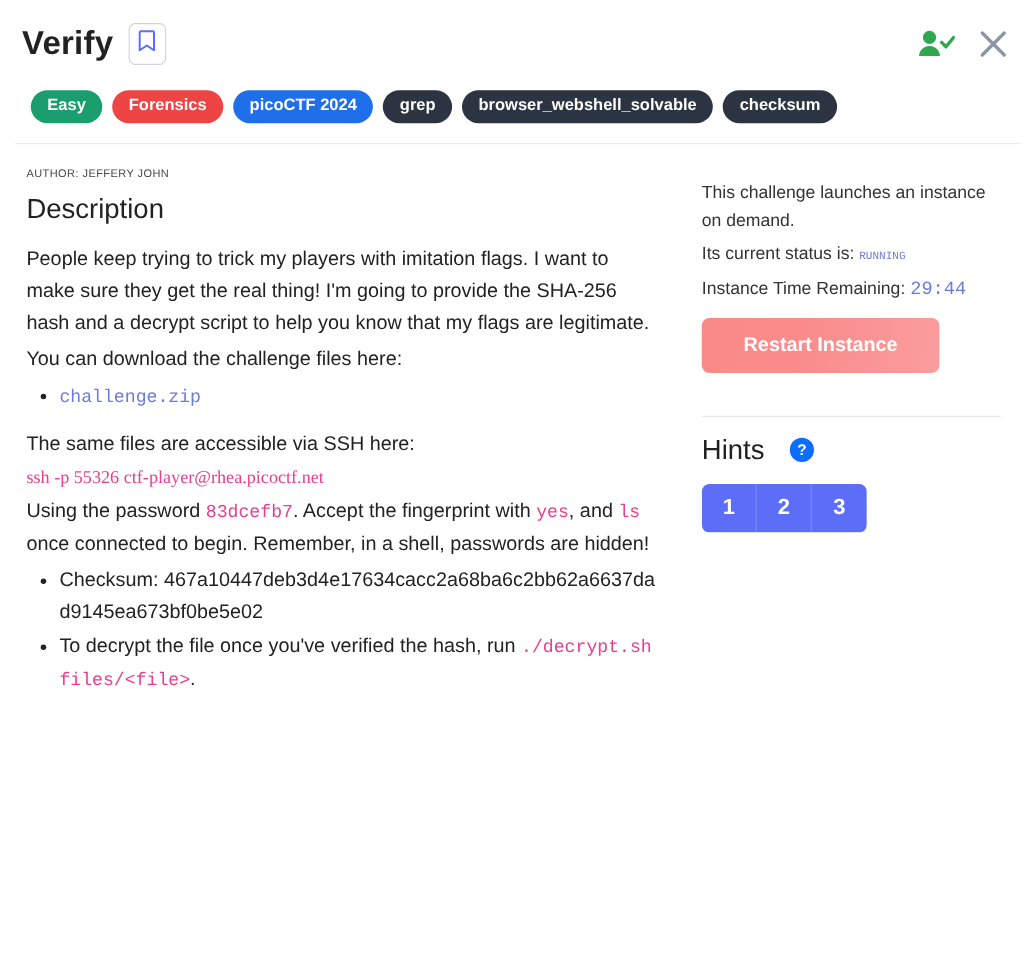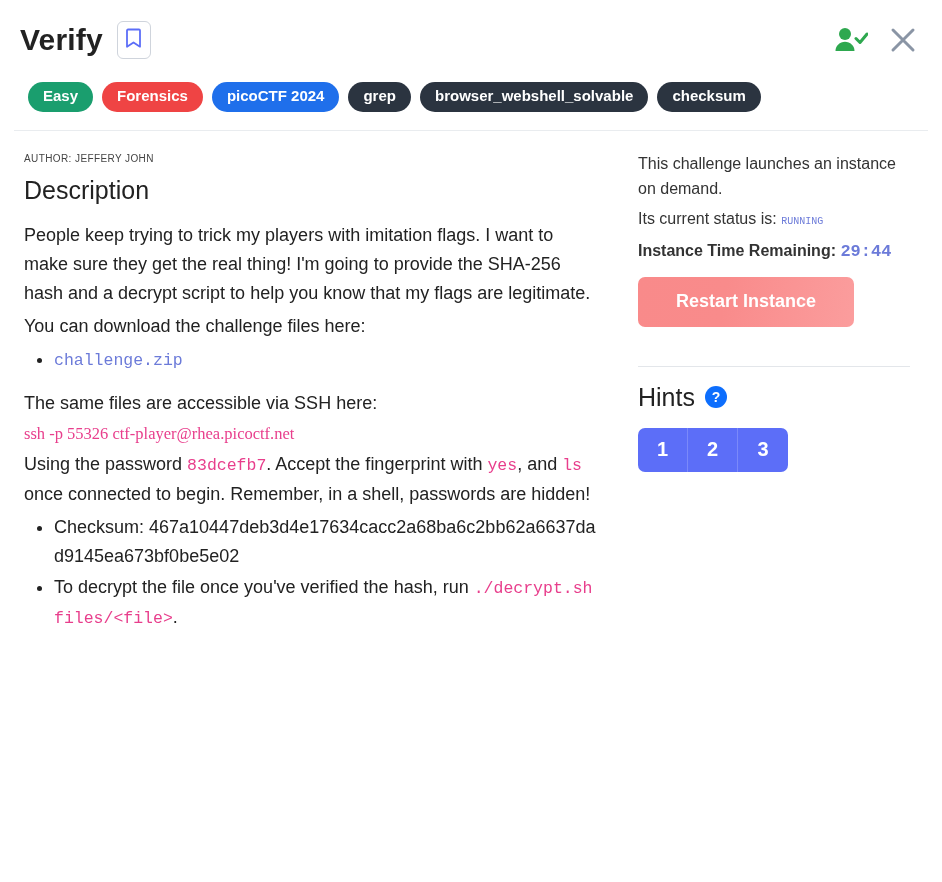--- a/index.html
+++ b/index.html
@@ -145,37 +145,36 @@
     font-size: 18px;
     line-height: 1.62;
     word-break: break-all;
   }
 
   
   .instance-text {
     font-size: 16px;
     line-height: 1.6;
     color: #333;
-    margin: 0 0 8px 0;
+    margin: 12px 0 8px 0;
   }
   .status-line {
     font-size: 16px;
     color: #333;
     margin: 0 0 14px 0;
   }
   .status-value {
     font-family: "Liberation Mono", monospace;
     font-size: 10px;
     color: #6c7bd9;
   }
   .time-line {
     font-size: 16px;
     color: #333;
     margin: 0 0 16px 0;
-    font-weight: bold;
   }
   .time-value {
     font-family: "Liberation Mono", monospace;
     font-size: 17px;
     color: #6c7bd9;
   }
   .restart-btn {
     display: block;
     width: 216px;
     height: 50px;
@@ -191,21 +190,21 @@
   }
   .right-divider {
     height: 1px;
     background: #e3e6ea;
     width: 272px;
     margin: 0 0 16px 0;
   }
   .hints-row {
     display: flex;
     align-items: center;
-    gap: 10px;
+    gap: 23px;
     margin-bottom: 16px;
   }
   .hints-label {
     font-size: 25px;
     color: #222;
   }
   .help-circle {
     width: 22px;
     height: 22px;
     border-radius: 50%;

